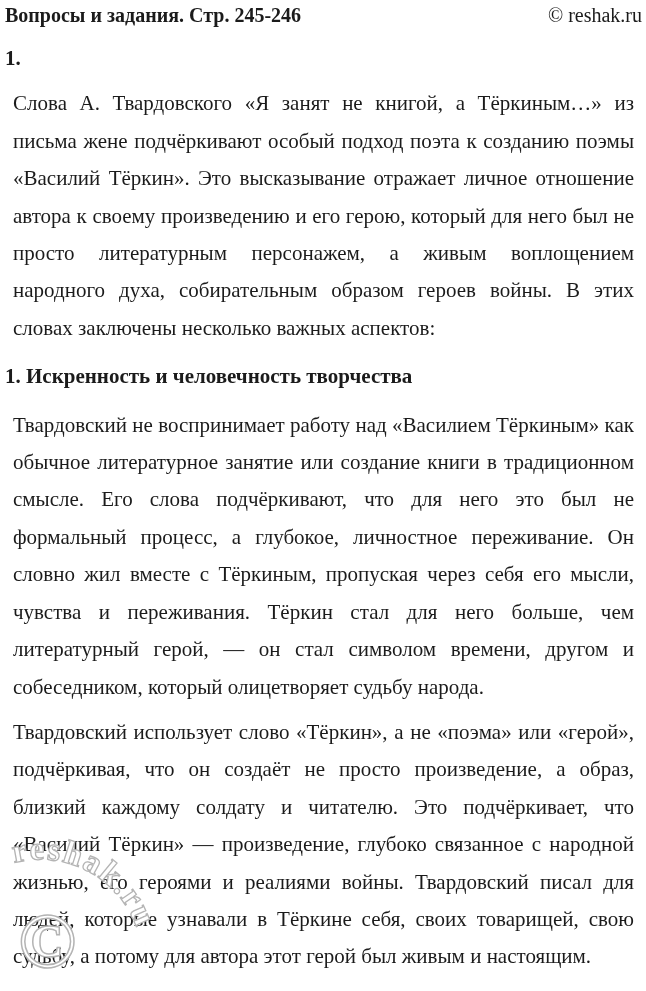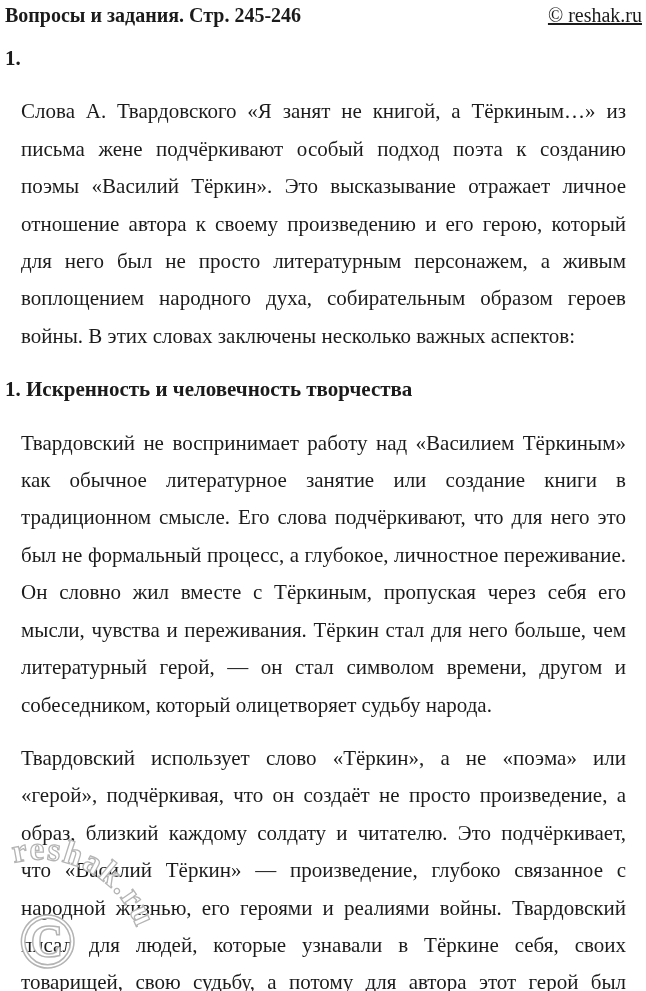--- a/index.html
+++ b/index.html
@@ -17,29 +17,29 @@
     position: relative;
   }
   .top-row {
     display: flex;
     justify-content: space-between;
     align-items: baseline;
     line-height: 26px;
     font-size: 20px;
   }
   .doc-title { font-weight: bold; }
-  .copyright { font-weight: normal; text-decoration: underline; }
+  .copyright { font-weight: normal; }
   .qnum {
     margin: 12px 0 0 0;
     font-size: 21px;
     font-weight: bold;
     line-height: 37.4px;
   }
   .body-text {
-    margin: 16px;
+    margin: 8px;
     font-size: 21px;
     line-height: 37.4px;
     text-align: justify;
   }
   .sec-heading {
     margin: 11px 0;
     font-size: 21px;
     font-weight: bold;
     line-height: 37.4px;
   }

